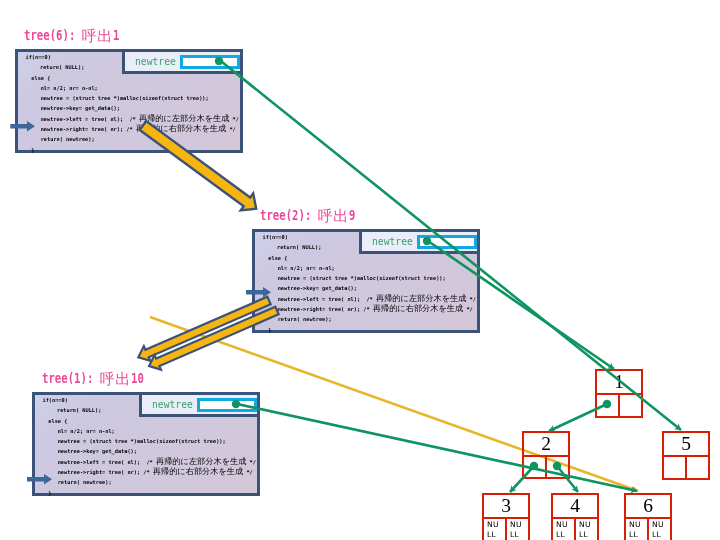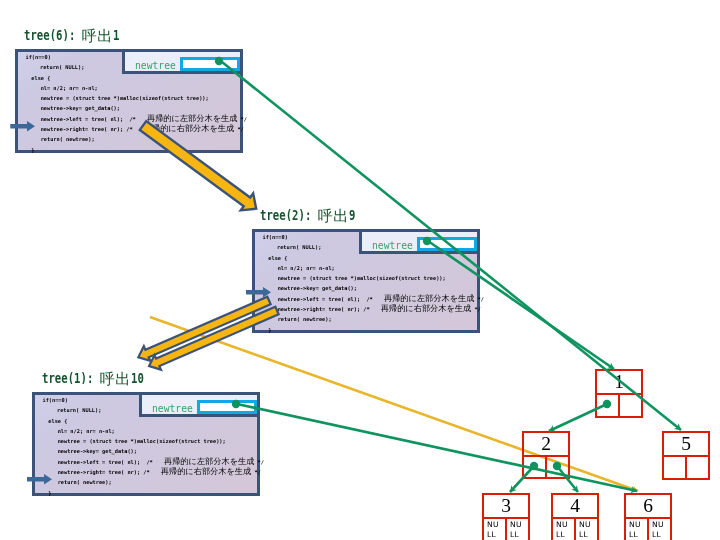--- a/index.html
+++ b/index.html
@@ -9,30 +9,30 @@
   svg.layer{position:absolute;left:0;top:0;width:720px;height:540px;}
 
   
   .codepanel{position:absolute;box-sizing:border-box;
      background:linear-gradient(140deg,#cfd0ea 0%,#cdc9e2 18%,#cfc8de 50%,#d4c7d8 100%);
      border:3px solid #3b5378;}
   .code{position:absolute;left:7.5px;top:0px;
      font-family:"DejaVu Sans Mono",monospace;font-size:5.27px;line-height:10.3px;
      color:#000;font-weight:700;white-space:pre;}
   .code .cjkcode{font-family:"Liberation Sans",sans-serif;font-size:8.2px;
-     font-weight:400;letter-spacing:0px;margin-left:8px;}
+     font-weight:400;letter-spacing:0px;}
 
   
   .ntbox{position:absolute;box-sizing:border-box;background:#e9eef8;
-     border:3px solid #3b5378;display:flex;align-items:flex-end;}
+     border:3px solid #3b5378;display:flex;align-items:center;}
   .ntlabel{font-family:"DejaVu Sans Mono",monospace;font-size:9.7px;color:#3ba06b;
      margin-left:10px;letter-spacing:0px;line-height:1;}
   .ntslot{box-sizing:border-box;background:#ffffff;border:3px solid #12a9e3;}
 
-  .title{position:absolute;white-space:nowrap;line-height:1;color:#14532d;height:14px;}
+  .title{position:absolute;white-space:nowrap;line-height:1;color:#ec4899;height:14px;}
   .title .lat{display:inline-block;overflow:hidden;vertical-align:baseline;height:14px;}
   .title .lat > i{display:inline-block;font-style:normal;font-family:"DejaVu Sans Mono",monospace;
      font-size:14.3px;font-weight:700;transform:scaleX(0.745);transform-origin:left top;
      white-space:pre;line-height:14px;}
   .title .cjk{display:inline-block;font-family:"Liberation Sans",sans-serif;font-size:15px;letter-spacing:0.5px;
      font-weight:400;vertical-align:baseline;}
 
   
   .node{position:absolute;box-sizing:border-box;border:2.6px solid #d81f06;background:transparent;}
   .node .top{box-sizing:border-box;height:24px;border-bottom:2.6px solid #d81f06;

